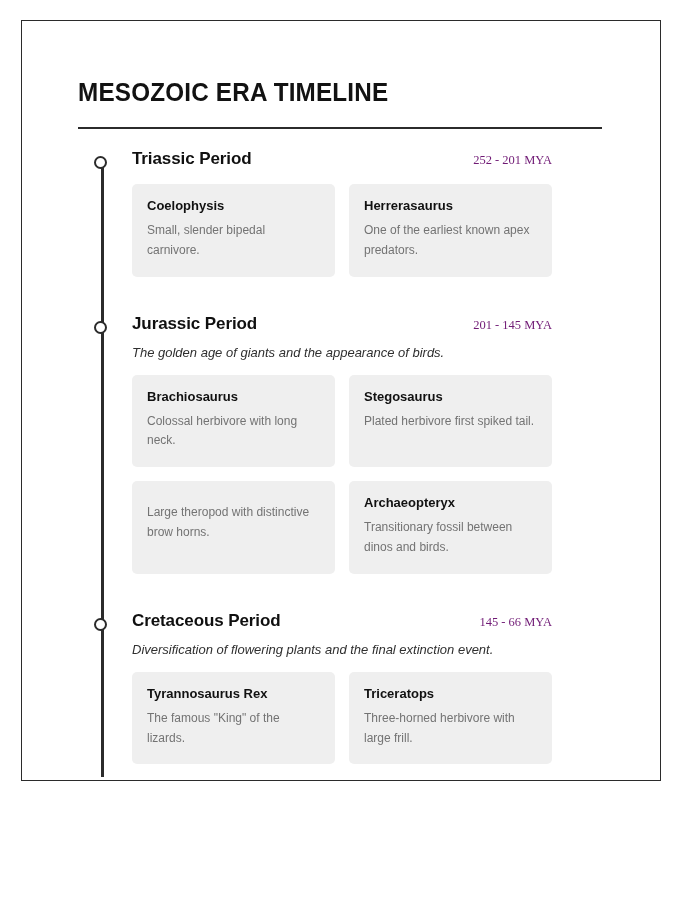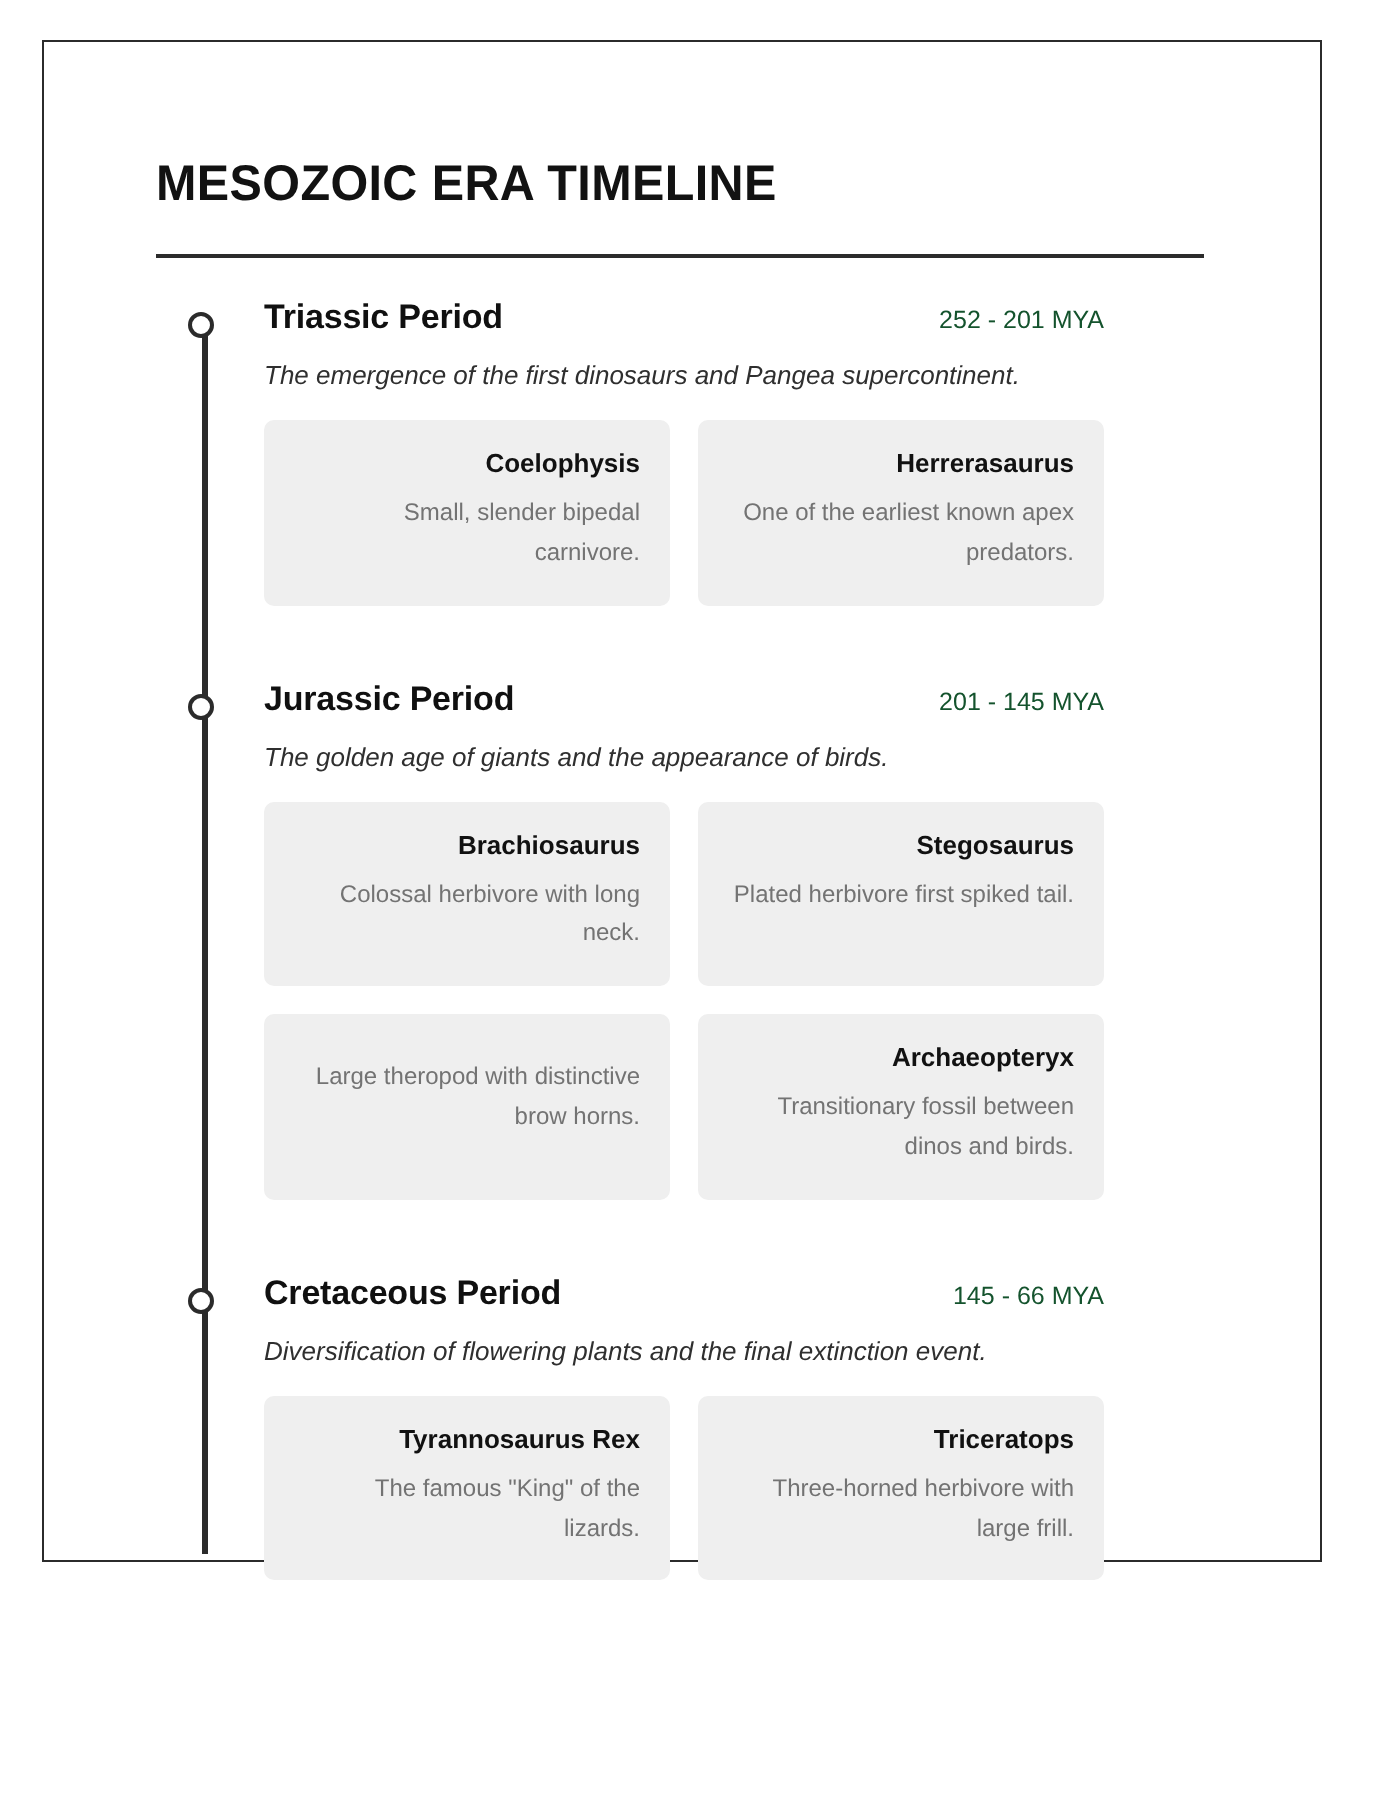--- a/index.html
+++ b/index.html
@@ -96,39 +96,39 @@
     justify-content: space-between;
   }
   .period-name {
     font-size: 17px;
     font-weight: bold;
     color: #101010;
     letter-spacing: -0.1px;
   }
   .period-range {
     font-size: 12.5px;
-    color: #14532d;
+    color: #701a75;
     white-space: nowrap;
+    font-family: Liberation Serif, serif;
   }
 
   .period-desc {
     margin-top: 11px;
     font-size: 13px;
     font-style: italic;
     color: #2f2f2f;
   }
 
   
   .fossil-grid {
     margin-top: 15px;
     display: grid;
     grid-template-columns: 1fr 1fr;
     column-gap: 14px;
     row-gap: 14px;
-    text-align: right;
   }
   .fossil-card {
     background: #efefef;
     border-radius: 5px;
     padding: 14px 15px 16px 15px;
     box-sizing: border-box;
     min-height: 72px;
   }
   .fossil-name {
     font-size: 13px;
@@ -155,21 +155,20 @@
 
   <div class="timeline">
     <div class="timeline-rail"></div>
 
     <section class="period">
       <span class="period-marker"></span>
       <div class="period-head">
         <span class="period-name">Triassic Period</span>
         <span class="period-range">252 - 201 MYA</span>
       </div>
-      <div class="period-desc">The emergence of the first dinosaurs and Pangea supercontinent.</div>
       <div class="fossil-grid">
         <div class="fossil-card">
           <div class="fossil-name">Coelophysis</div>
           <div class="fossil-desc">Small, slender bipedal carnivore.</div>
         </div>
         <div class="fossil-card">
           <div class="fossil-name">Herrerasaurus</div>
           <div class="fossil-desc">One of the earliest known apex predators.</div>
         </div>
       </div>

